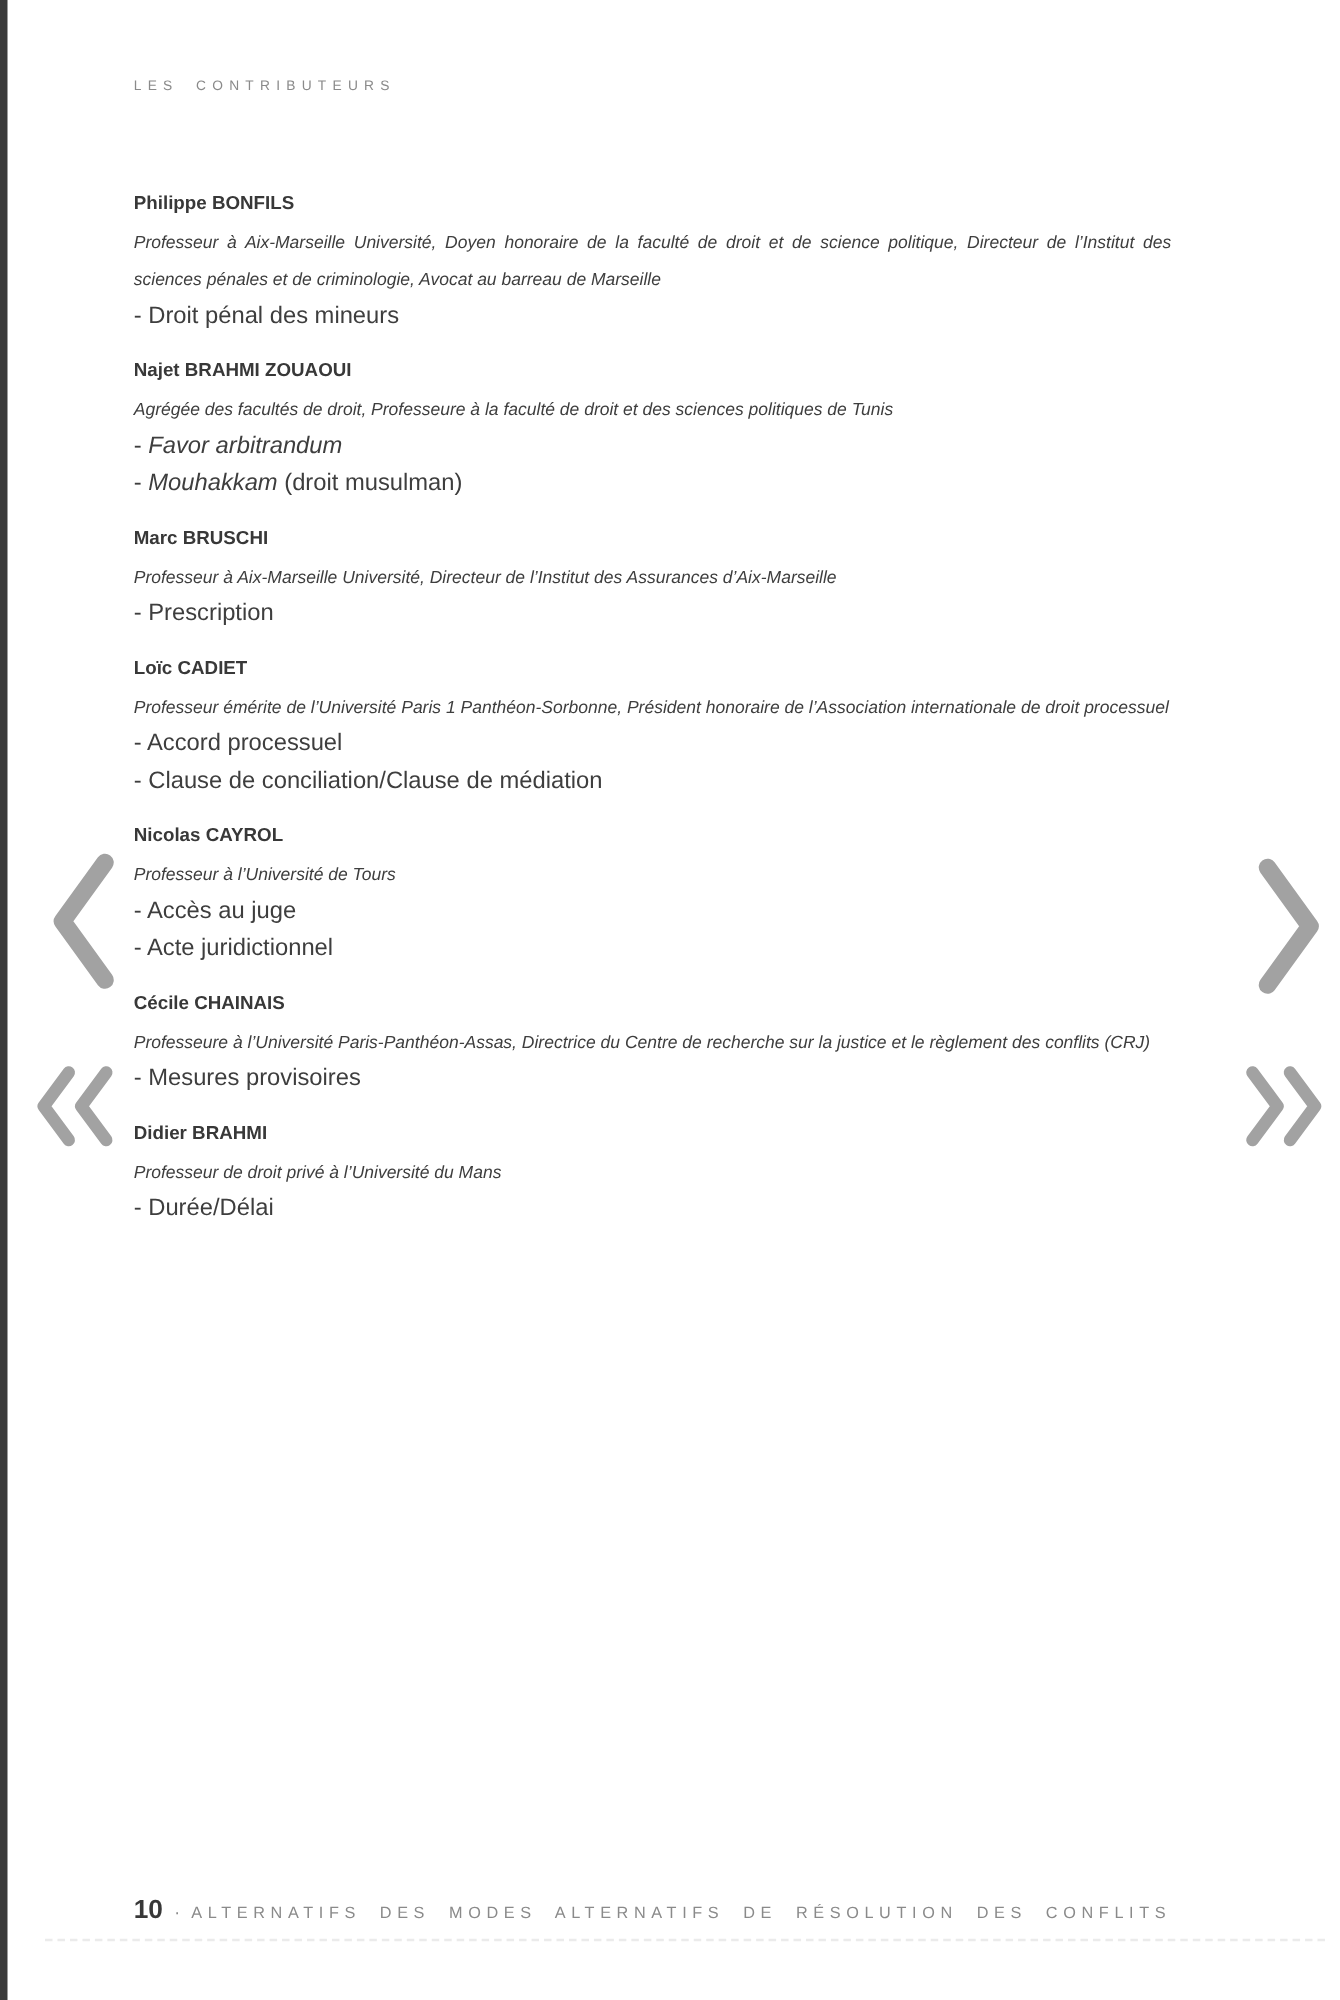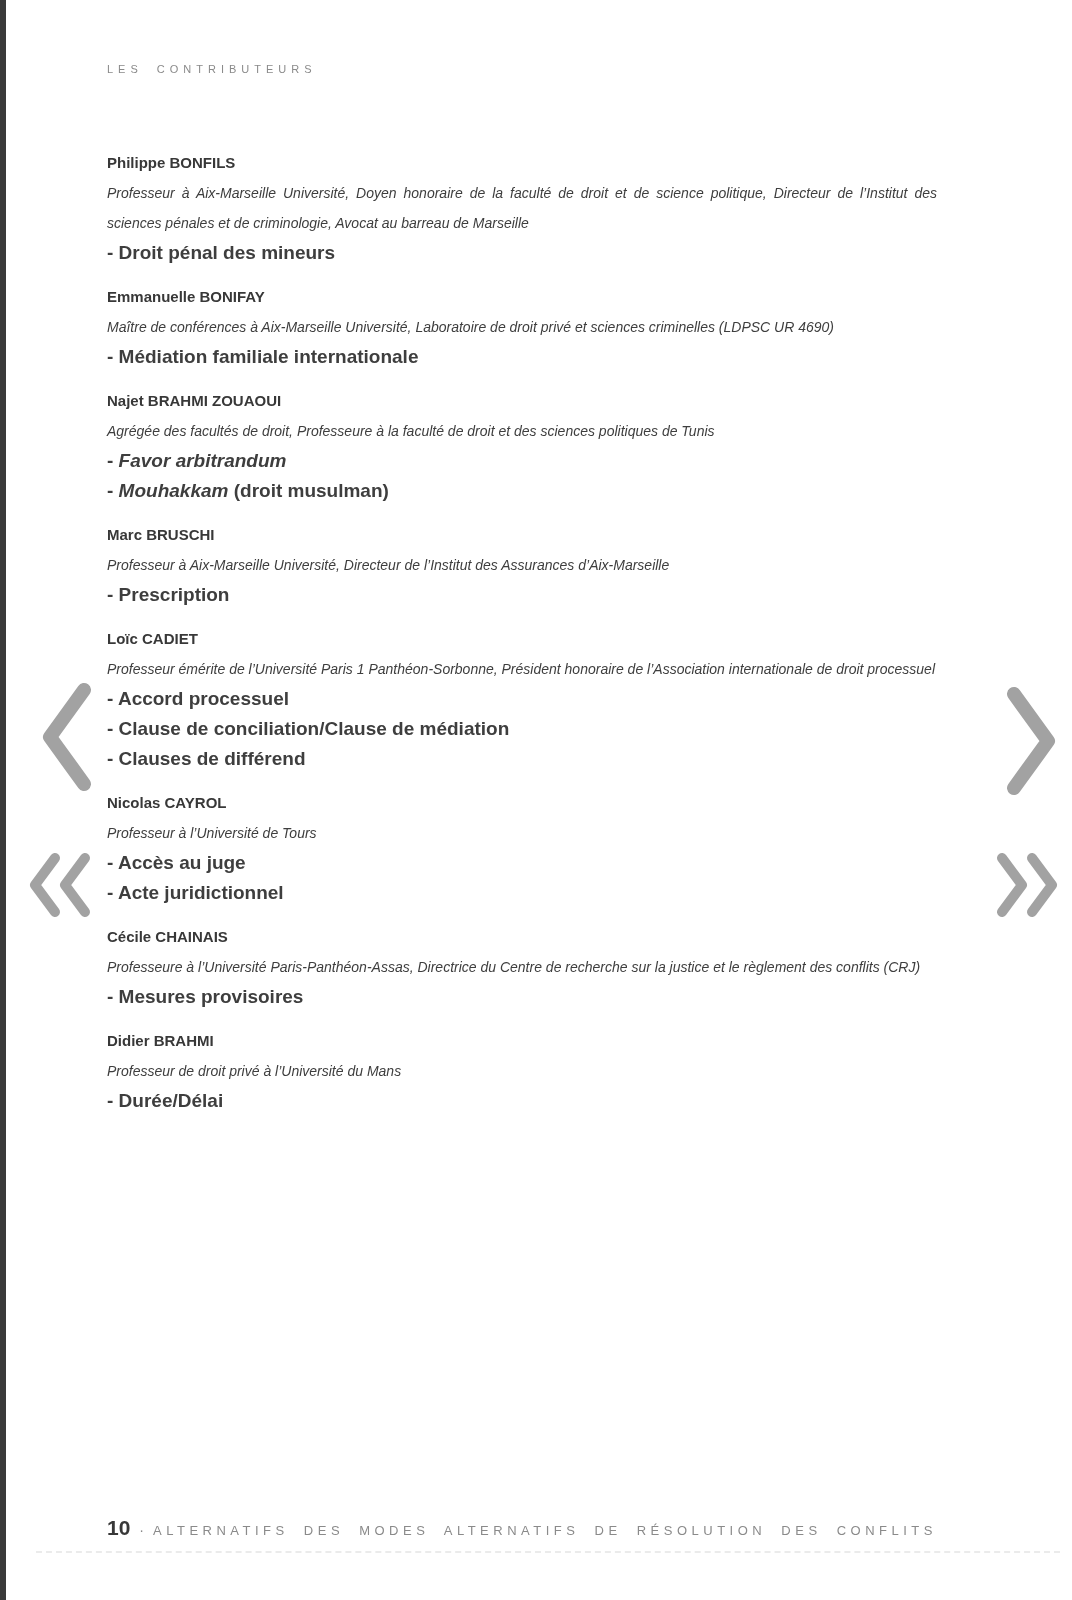--- a/index.html
+++ b/index.html
@@ -30,21 +30,21 @@
     position:absolute;left:107px;top:148px;width:830px;
   }
   .contrib{margin:0 0 14px 0;}
   .name{
     margin:0;font-size:15px;font-weight:bold;line-height:30px;color:#383838;
   }
   .bio{
     margin:0;font-style:italic;font-size:14px;line-height:30px;
     text-align:justify;
   }
-  .entry{font-size:19px;line-height:30px;font-weight:bold;}
+  .entry{font-size:19px;line-height:30px;}
   .entry .it{font-style:italic;}
   .footer{
     position:absolute;left:107px;top:1516px;
     display:flex;align-items:baseline;white-space:nowrap;
   }
   .pagenum{font-size:21px;font-weight:bold;color:#383838;}
   .footsep{color:var(--muted);margin:0 9px;font-size:14px;}
   .booktitle{
     font-size:13px;letter-spacing:4.5px;word-spacing:7px;color:var(--muted);
   }
@@ -76,27 +76,20 @@
 
   <main class="content">
   <section class="contrib">
     <h3 class="name">Philippe BONFILS</h3>
     <p class="bio">Professeur à Aix-Marseille Université, Doyen honoraire de la faculté de droit et de science politique, Directeur de l’Institut des sciences pénales et de criminologie, Avocat au barreau de Marseille</p>
     <div class="entries">
           <div class="entry"><span>- </span><span>Droit pénal des mineurs</span></div>
         </div>
   </section>
 
-  <section class="contrib">
-    <h3 class="name">Emmanuelle BONIFAY</h3>
-    <p class="bio">Maître de conférences à Aix-Marseille Université, Laboratoire de droit privé et sciences criminelles (LDPSC UR 4690)</p>
-    <div class="entries">
-          <div class="entry"><span>- </span><span>Médiation familiale internationale</span></div>
-        </div>
-  </section>
 
 
   <section class="contrib">
     <h3 class="name">Najet BRAHMI ZOUAOUI</h3>
     <p class="bio">Agrégée des facultés de droit, Professeure à la faculté de droit et des sciences politiques de Tunis</p>
     <div class="entries">
           <div class="entry"><span>- </span><span class="it">Favor arbitrandum</span></div>
           <div class="entry"><span>- </span><span class="it">Mouhakkam</span><span> (droit musulman)</span></div>
         </div>
   </section>
@@ -108,21 +101,20 @@
           <div class="entry"><span>- </span><span>Prescription</span></div>
         </div>
   </section>
 
   <section class="contrib">
     <h3 class="name">Loïc CADIET</h3>
     <p class="bio">Professeur émérite de l’Université Paris 1 Panthéon-Sorbonne, Président honoraire de l’Association internationale de droit processuel</p>
     <div class="entries">
           <div class="entry"><span>- </span><span>Accord processuel</span></div>
           <div class="entry"><span>- </span><span>Clause de conciliation/Clause de médiation</span></div>
-          <div class="entry"><span>- </span><span>Clauses de différend</span></div>
         </div>
   </section>
 
   <section class="contrib">
     <h3 class="name">Nicolas CAYROL</h3>
     <p class="bio">Professeur à l’Université de Tours</p>
     <div class="entries">
           <div class="entry"><span>- </span><span>Accès au juge</span></div>
           <div class="entry"><span>- </span><span>Acte juridictionnel</span></div>
         </div>

